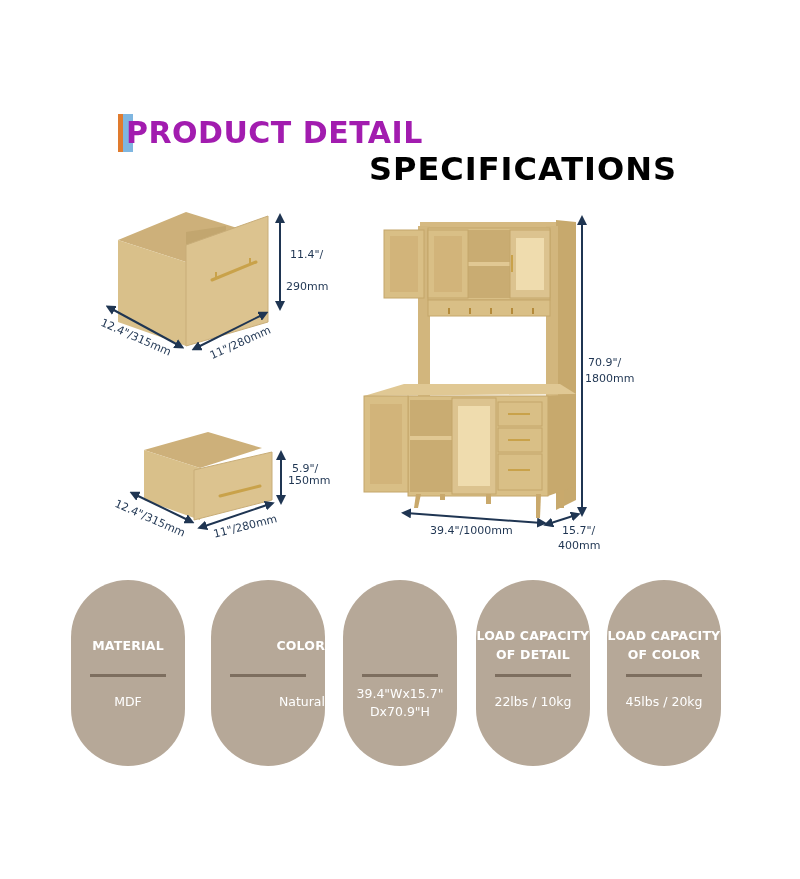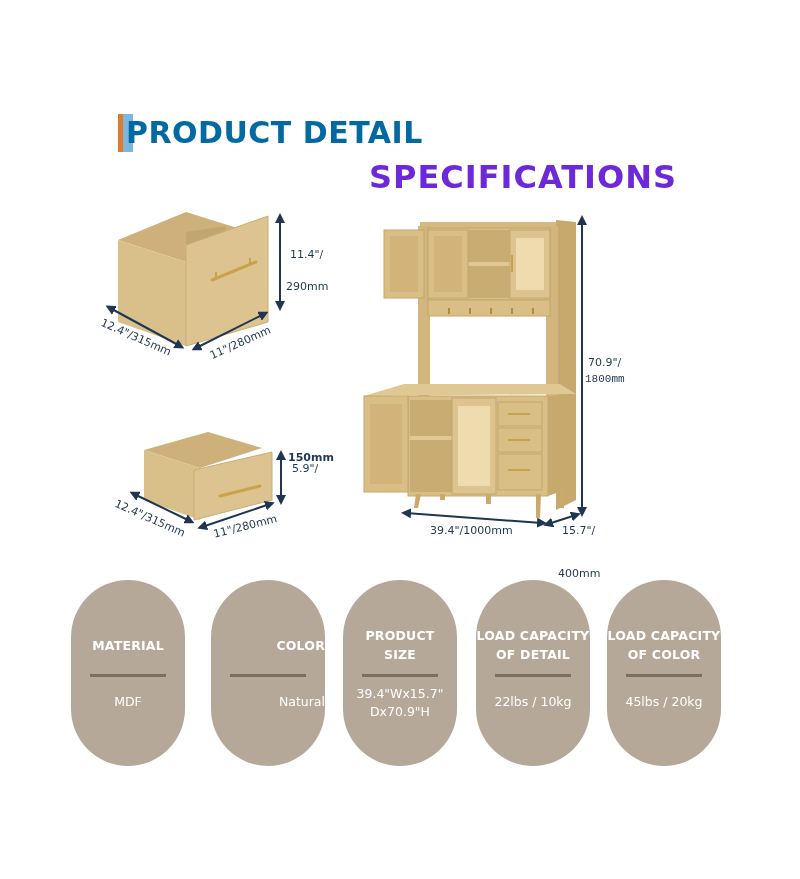--- a/index.html
+++ b/index.html
@@ -6,25 +6,25 @@
     body {
       width: 800px; height: 879px; background: #ffffff; position: relative; overflow: hidden;
       font-family: "DejaVu Sans", "Liberation Sans", sans-serif;
     }
     .abs { position: absolute; }
 
     
     .accent-orange { left: 118px; top: 114px; width: 6px; height: 38px; background: #e07b2e; }
     .accent-blue { left: 123px; top: 114px; width: 10px; height: 38px; background: #7fb6e0; }
     .title-main {
-      left: 126px; top: 112px; font-size: 30px; font-weight: bold; color: #0369a1;
+      left: 126px; top: 112px; font-size: 30px; font-weight: bold; color: #a21caf;
       letter-spacing: 0.5px; line-height: 42px; white-space: nowrap;
     }
     .title-sub {
-      left: 369px; top: 156px; font-size: 32px; font-weight: bold; color: #6d28d9;
+      left: 369px; top: 148px; font-size: 32px; font-weight: bold; color: #000000;
       letter-spacing: 1px; line-height: 42px; white-space: nowrap;
     }
 
     
     .dim { color: #1f3552; font-size: 11px; line-height: 14px; white-space: nowrap; }
     .dim-rot { transform-origin: left top; }
 
     
     .pill {
       top: 580px; width: 114px; height: 186px; border-radius: 57px;
@@ -149,44 +149,43 @@
   <line x1="406" y1="513" x2="542" y2="523" stroke="#1f3552" stroke-width="2" marker-start="url(#arr)" marker-end="url(#arr)"></line>
   <line x1="548" y1="524" x2="576" y2="515" stroke="#1f3552" stroke-width="2" marker-start="url(#arr)" marker-end="url(#arr)"></line>
 </svg>
 
 <div class="abs dim" style="left:290px;top:248px;">11.4"/</div>
 <div class="abs dim" style="left:286px;top:280px;">290mm</div>
 <div class="abs dim dim-rot" style="left:104px;top:316px;transform:rotate(24deg);">12.4"/315mm</div>
 <div class="abs dim dim-rot" style="left:208px;top:350px;transform:rotate(-24deg);">11"/280mm</div>
 
 <div class="abs dim" style="left:292px;top:462px;">5.9"/</div>
-<div class="abs dim" style="left:288px;top:451px;font-weight:bold;">150mm</div>
+<div class="abs dim" style="left:288px;top:474px;">150mm</div>
 <div class="abs dim dim-rot" style="left:118px;top:497px;transform:rotate(24deg);">12.4"/315mm</div>
 <div class="abs dim dim-rot" style="left:212px;top:528px;transform:rotate(-14deg);">11"/280mm</div>
 
 <div class="abs dim" style="left:588px;top:356px;">70.9"/</div>
-<div class="abs dim" style="left:585px;top:372px;font-family:Liberation Mono, monospace;">1800mm</div>
+<div class="abs dim" style="left:585px;top:372px;">1800mm</div>
 <div class="abs dim" style="left:430px;top:524px;">39.4"/1000mm</div>
 <div class="abs dim" style="left:562px;top:524px;">15.7"/</div>
-<div class="abs dim" style="left:558px;top:539px;margin-top:28px;">400mm</div>
+<div class="abs dim" style="left:558px;top:539px;">400mm</div>
 
 <div class="abs pill" style="left:71px;">
   <div class="pill-label one"><span>MATERIAL</span></div>
   <div class="pill-divider"></div>
   <div class="pill-value"><span>MDF</span></div>
 </div>
 
 <div class="abs pill" style="left:211px;text-align:right;">
   <div class="pill-label one"><span>COLOR</span></div>
   <div class="pill-divider"></div>
   <div class="pill-value"><span>Natural</span></div>
 </div>
 
 <div class="abs pill" style="left:343px;">
-  <div class="pill-label two"><span>PRODUCT</span><br><span>SIZE</span></div>
   <div class="pill-divider"></div>
   <div class="pill-value two"><span>39.4"Wx15.7"</span><br><span>Dx70.9"H</span></div>
 </div>
 
 <div class="abs pill" style="left:476px;">
   <div class="pill-label two"><span>LOAD CAPACITY</span><br><span>OF DETAIL</span></div>
   <div class="pill-divider"></div>
   <div class="pill-value"><span>22lbs / 10kg</span></div>
 </div>
 

